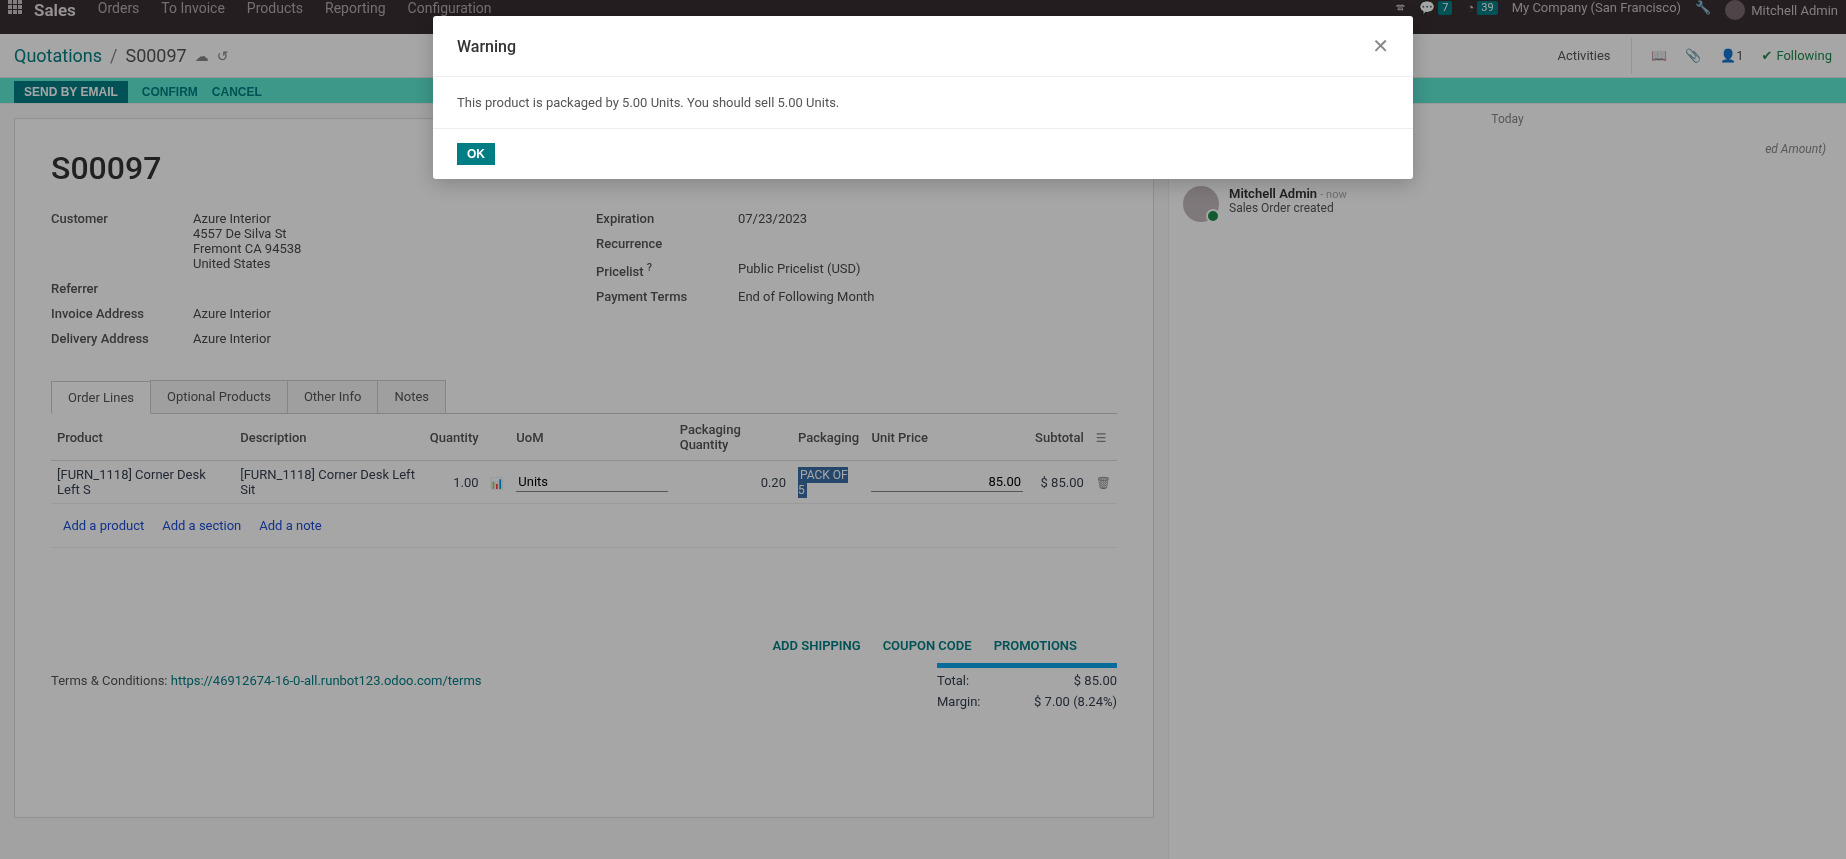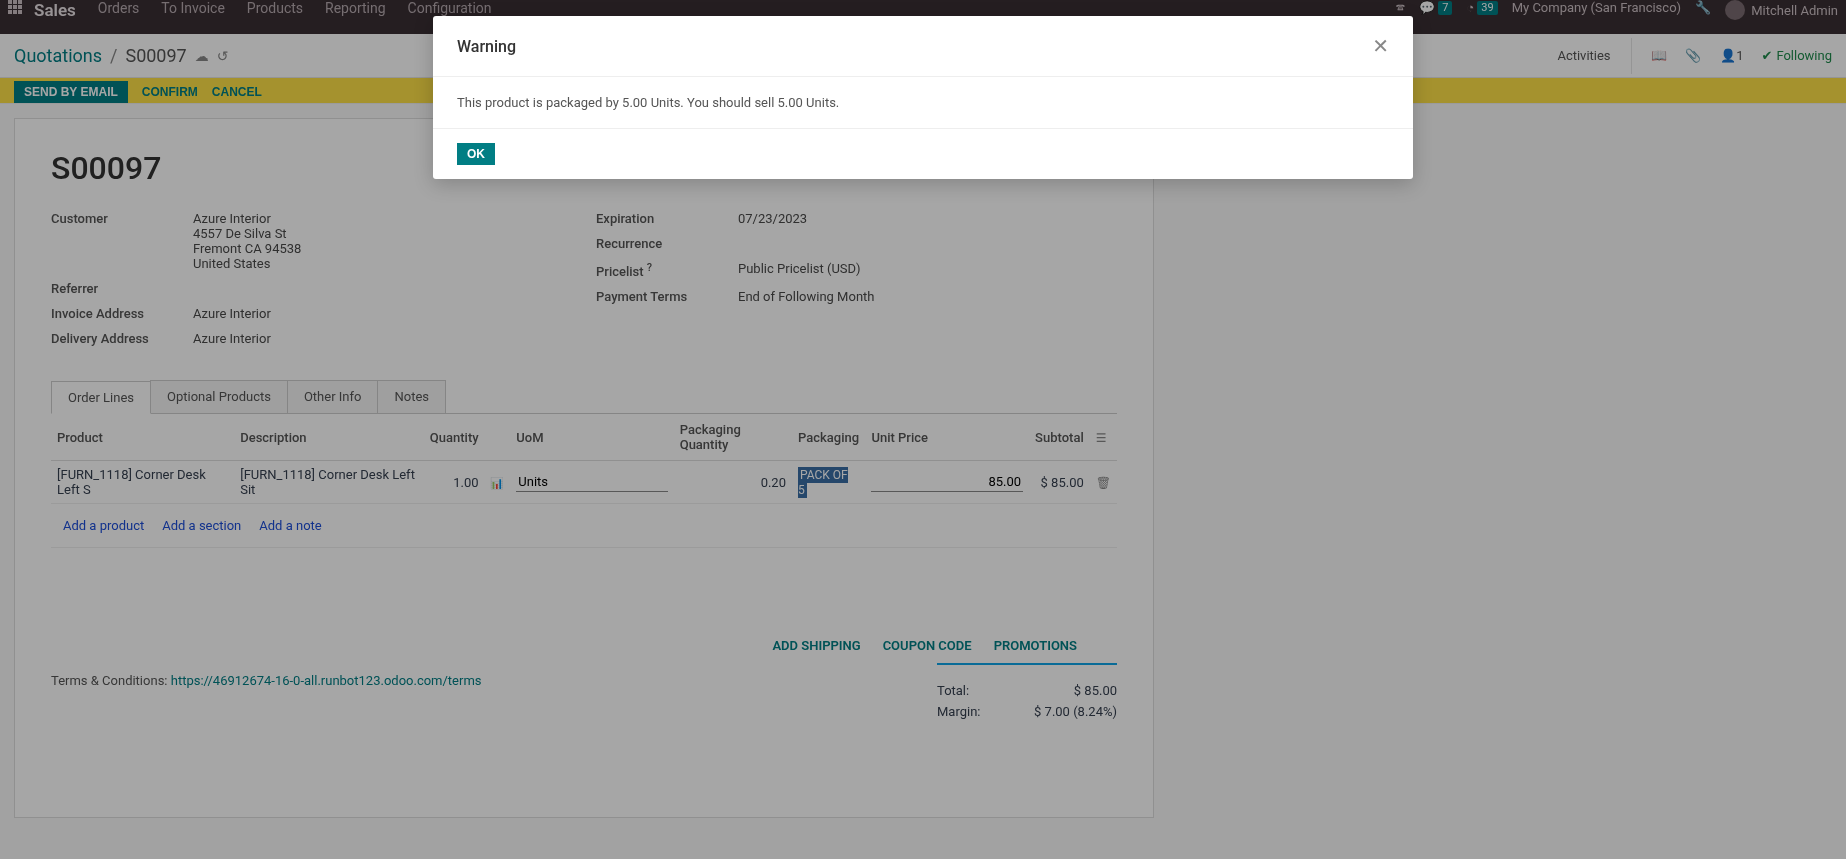--- a/index.html
+++ b/index.html
@@ -37,21 +37,21 @@
     display:flex; align-items:center; padding: 0 14px;
   }
   .breadcrumb { font-size:18px; color:#017e84; display:flex; align-items:center; gap:8px;}
   .breadcrumb .sep{color:#888;}
   .breadcrumb .current{color:#555;}
   .bc-icon{color:#888;font-size:14px;cursor:pointer;}
   .subhead .right { margin-left:auto; display:flex; align-items:center; gap:18px; color:#555;}
   .following { color:#1f8b4c; display:flex; align-items:center; gap:4px;}
   .vert-sep{width:1px;height:36px;background:#e5e5e5;margin:0 2px;}
   
-  .actionbar { height:26px; padding:2px 14px 0; display:flex; align-items:center; gap:14px; background:#fde047; border-bottom:1px solid #eee;}
+  .actionbar { height:26px; padding:2px 14px 0; display:flex; align-items:center; gap:14px; background:#5eead4; border-bottom:1px solid #eee;}
   .btn-primary { background:#017e84; color:#fff; padding:4px 10px; font-size:12px; font-weight:600; border:none; cursor:pointer;}
   .btn-link { background:none; border:none; color:#017e84; font-size:12px; font-weight:600; cursor:pointer;}
   
   .main { display:flex; height:calc(100% - 104px);}
   .form-area{ width:1168px; padding:14px; overflow:auto;}
   .chatter{ flex:1; border-left:1px solid #eee; padding:8px 14px; background:#fff; position:relative;}
   .sheet{ background:#fff; border:1px solid #ddd; padding:30px 36px 20px; min-height:700px; position:relative;}
   .so-title{ font-size:32px; font-weight:500; margin-bottom:24px; color:#333;}
   .two-col{ display:flex; gap:24px;}
   .col{ flex:1;}
@@ -66,21 +66,21 @@
   
   table.lines{ width:100%; border-collapse:collapse; font-size:13px;}
   table.lines th{ text-align:left; padding:8px 6px; border-bottom:1px solid #ddd; font-weight:500; color:#555;}
   table.lines td{ padding:6px 6px; border-bottom:1px solid #eee;}
   .text-right{text-align:right;}
   .pack-sel{background:#3a6ea5;color:#fff;padding:1px 2px;font-size:12px;}
   .line-actions{ padding:8px 6px; display:flex; gap:18px;}
   .line-actions a{ color:#1d4ed8; text-decoration:none; cursor:pointer;}
   .footer-links{ display:flex; justify-content:flex-end; gap:22px; margin-top:20px; padding-right:40px;}
   .footer-links a{ color:#017e84; font-weight:600; text-decoration:none; font-size:13px;}
-  .totals{ margin-top:10px; width:180px; margin-left:auto; border-top:2px solid #0ea5e9; padding-top:18px;}
+  .totals{ margin-top:10px; width:180px; margin-left:auto; border-top:5px solid #0ea5e9; padding-top:5px;}
   .tot-row{display:flex;justify-content:space-between;margin-bottom:6px;font-size:13px;}
   .terms{font-size:13px;margin-top:20px;color:#555;}
   .terms a{color:#017e84;text-decoration:none;}
   
   .chatter .today{ text-align:center; color:#888; font-size:12px; margin-bottom:10px; position:relative;}
   .log-item{display:flex;gap:10px;margin-bottom:10px;}
   .log-avatar{width:36px;height:36px;border-radius:50%;background:#c2b8bc;position:relative;}
   .log-avatar::after{content:'';position:absolute;width:10px;height:10px;background:#1f8b4c;border:2px solid #fff;border-radius:50%;bottom:-1px;right:-1px;}
   .log-body .name{font-weight:600;color:#333;}
   .log-body .time{color:#aaa;font-size:11px;}
@@ -291,20 +291,32 @@
             </div>
           <div class="tot-row">
               <span>Margin:</span>
               <span>$ 7.00 (8.24%)</span>
             </div>
         </div>
       </div>
     </div>
   </div>
 
+  <div class="chatter">
+    <div class="today">Today</div>
+    <div class="log-snip">ed Amount)</div>
+    <div style="height:50px;"></div>
+    <div class="log-item">
+      <div class="log-avatar"></div>
+      <div class="log-body">
+        <div><span class="name">Mitchell Admin</span> <span class="time">- now</span></div>
+        <div class="txt">Sales Order created</div>
+      </div>
+    </div>
+  </div>
 </div>
 
 <div class="overlay"></div>
 <div class="modal">
   <div class="modal-head">
     <h4>Warning</h4>
     <button class="modal-close">✕</button>
   </div>
   <div class="modal-body">This product is packaged by 5.00 Units. You should sell 5.00 Units.</div>
   <div class="modal-foot">

